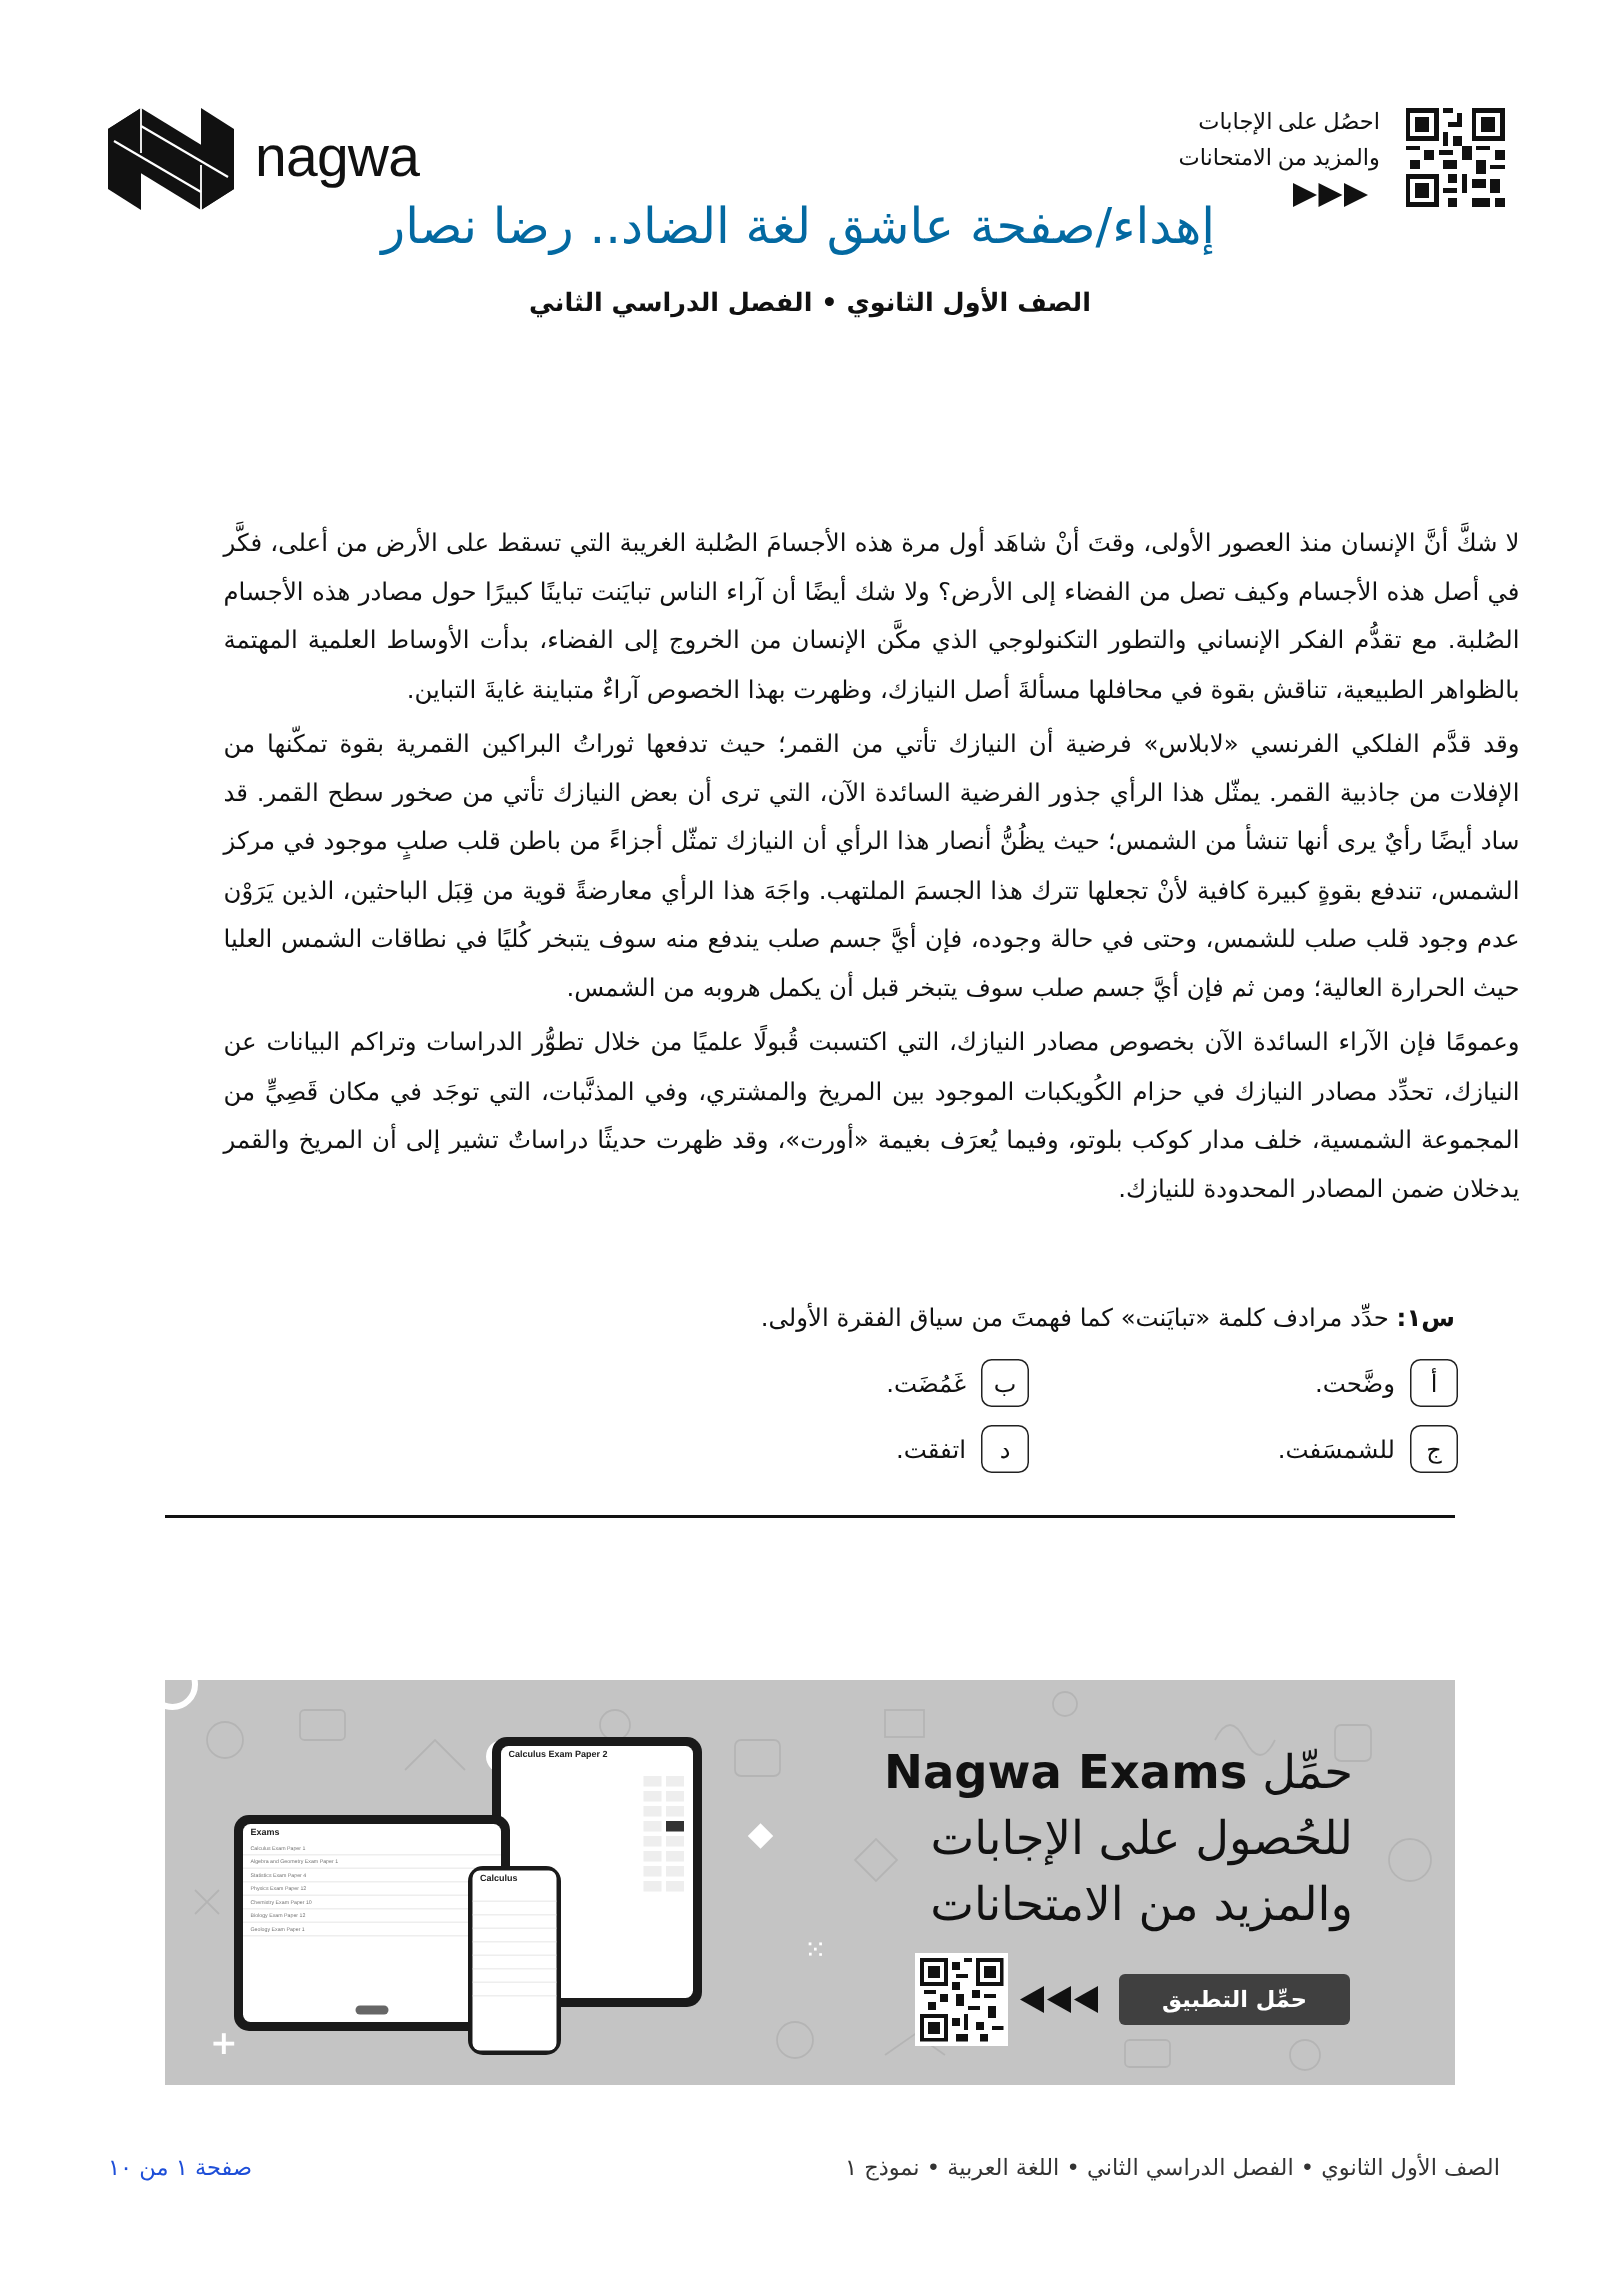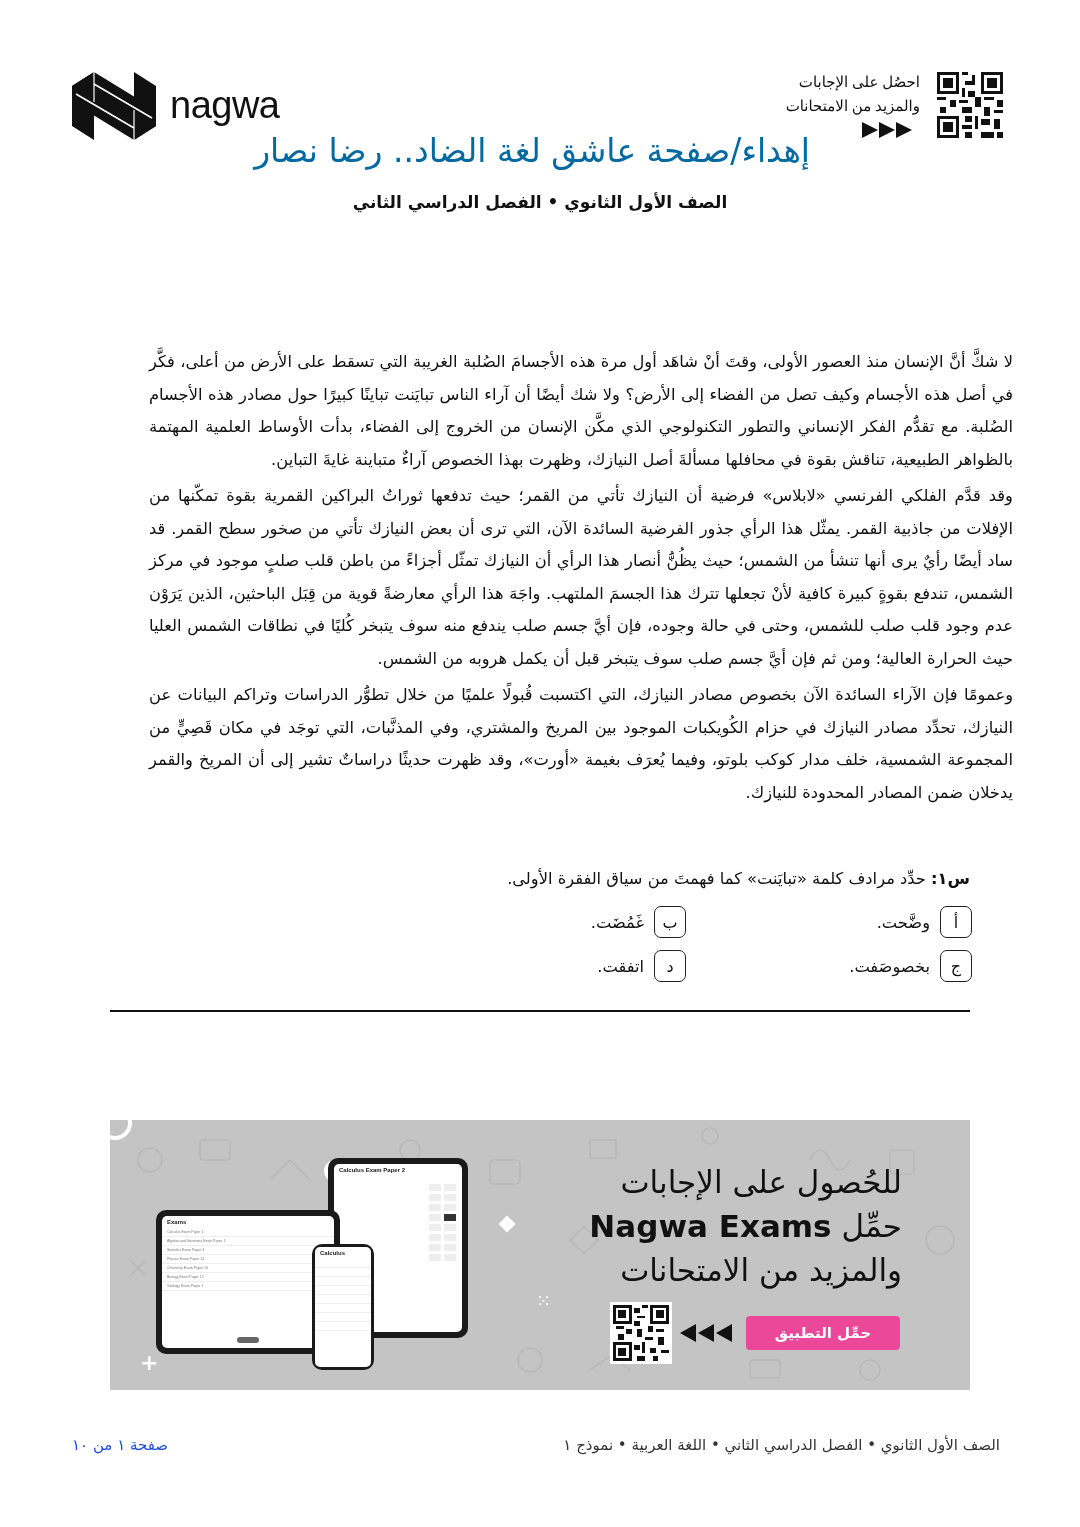--- a/index.html
+++ b/index.html
@@ -45,21 +45,21 @@
   .screen { width: 100%; height: 100%; background: #fff; border-radius: 5px; position: relative; overflow: hidden; font-family: "Liberation Sans", sans-serif; color: #444; }
   .scr-title { font-size: 6px; font-weight: bold; padding: 3px 5px; color: #222; }
   .scr-row { font-size: 3.5px; padding: 2px 5px; border-bottom: 0.5px solid #eee; color: #777; height: 9px; }
   .scr-grid { position: absolute; right: 6px; top: 20px; display: grid; grid-template-columns: 12px 12px; gap: 3px; }
   .scr-cell { width: 12px; height: 7px; background: #eee; }
   .scr-cell.dark { background: #333; }
   .scr-btn { position: absolute; bottom: 5px; left: 50%; transform: translateX(-50%); width: 22px; height: 6px; background: #666; border-radius: 3px; }
 
   .banner-headline { position: absolute; right: 68px; top: 40px; direction: rtl; text-align: right; font-family: "DejaVu Sans", sans-serif; font-size: 31px; line-height: 44px; color: #111; }
   .banner-headline .brand { font-family: "DejaVu Sans", sans-serif; font-weight: bold; }
-  .banner-btn { position: absolute; left: 636px; top: 196px; width: 154px; height: 34px; background: #ec4899; color: #fff; border-radius: 4px; direction: rtl; display: flex; align-items: center; justify-content: center; font-size: 15px; font-weight: bold; }
+  .banner-btn { position: absolute; left: 636px; top: 196px; width: 154px; height: 34px; background: #404040; color: #fff; border-radius: 4px; direction: rtl; display: flex; align-items: center; justify-content: center; font-size: 15px; font-weight: bold; }
   .banner-arrows { position: absolute; left: 570px; top: 204px; display: flex; gap: 2px; }
   .tri-l { width: 0; height: 0; border-top: 9px solid transparent; border-bottom: 9px solid transparent; border-right: 16px solid #111; }
   .qr-banner { position: absolute; left: 500px; top: 182px; width: 62px; height: 62px; background: #fff; padding: 3px; }
 
   
   .footer-left { position: absolute; left: 72px; top: 1436px; direction: rtl; font-size: 15px; color: #1d4ed8; }
   .footer-right { position: absolute; right: 80px; top: 1436px; direction: rtl; text-align: right; font-size: 15px; color: #333; }
 </style>
 </head>
 <body>
@@ -146,21 +146,21 @@
   <div class="choice">
     <span class="choice-letter">أ</span>
     <span class="choice-text">وضَّحت.</span>
   </div>
   <div class="choice">
     <span class="choice-letter">ب</span>
     <span class="choice-text">غَمُضَت.</span>
   </div>
   <div class="choice">
     <span class="choice-letter">ج</span>
-    <span class="choice-text">بخصوصَفت.</span>
+    <span class="choice-text">للشمسَفت.</span>
   </div>
   <div class="choice">
     <span class="choice-letter">د</span>
     <span class="choice-text">اتفقت.</span>
   </div>
 </div>
 
 <div class="rule"></div>
 
 <div class="banner">
@@ -235,25 +235,25 @@
         <div class="scr-row"></div>
         <div class="scr-row"></div>
       <div class="scr-row"></div>
         <div class="scr-row"></div>
         <div class="scr-row"></div>
         <div class="scr-row"></div>
     </div>
   </div>
 
   <div class="banner-headline">
-    <div>للحُصول على الإجابات</div>
     <div>
       <span>حمِّل</span>
       <span class="brand">Nagwa Exams</span>
     </div>
+    <div>للحُصول على الإجابات</div>
     <div>والمزيد من الامتحانات</div>
   </div>
   <div class="qr-banner">
     <svg viewBox="0 0 21 21" width="56" height="56" shape-rendering="crispEdges">
       <rect width="21" height="21" fill="#fff"></rect>
       <g fill="#111">
         <rect x="0" y="0" width="7" height="7"></rect>
           <rect x="1" y="1" width="5" height="5" fill="#fff"></rect>
           <rect x="2" y="2" width="3" height="3"></rect>
         <rect x="14" y="0" width="7" height="7"></rect>

